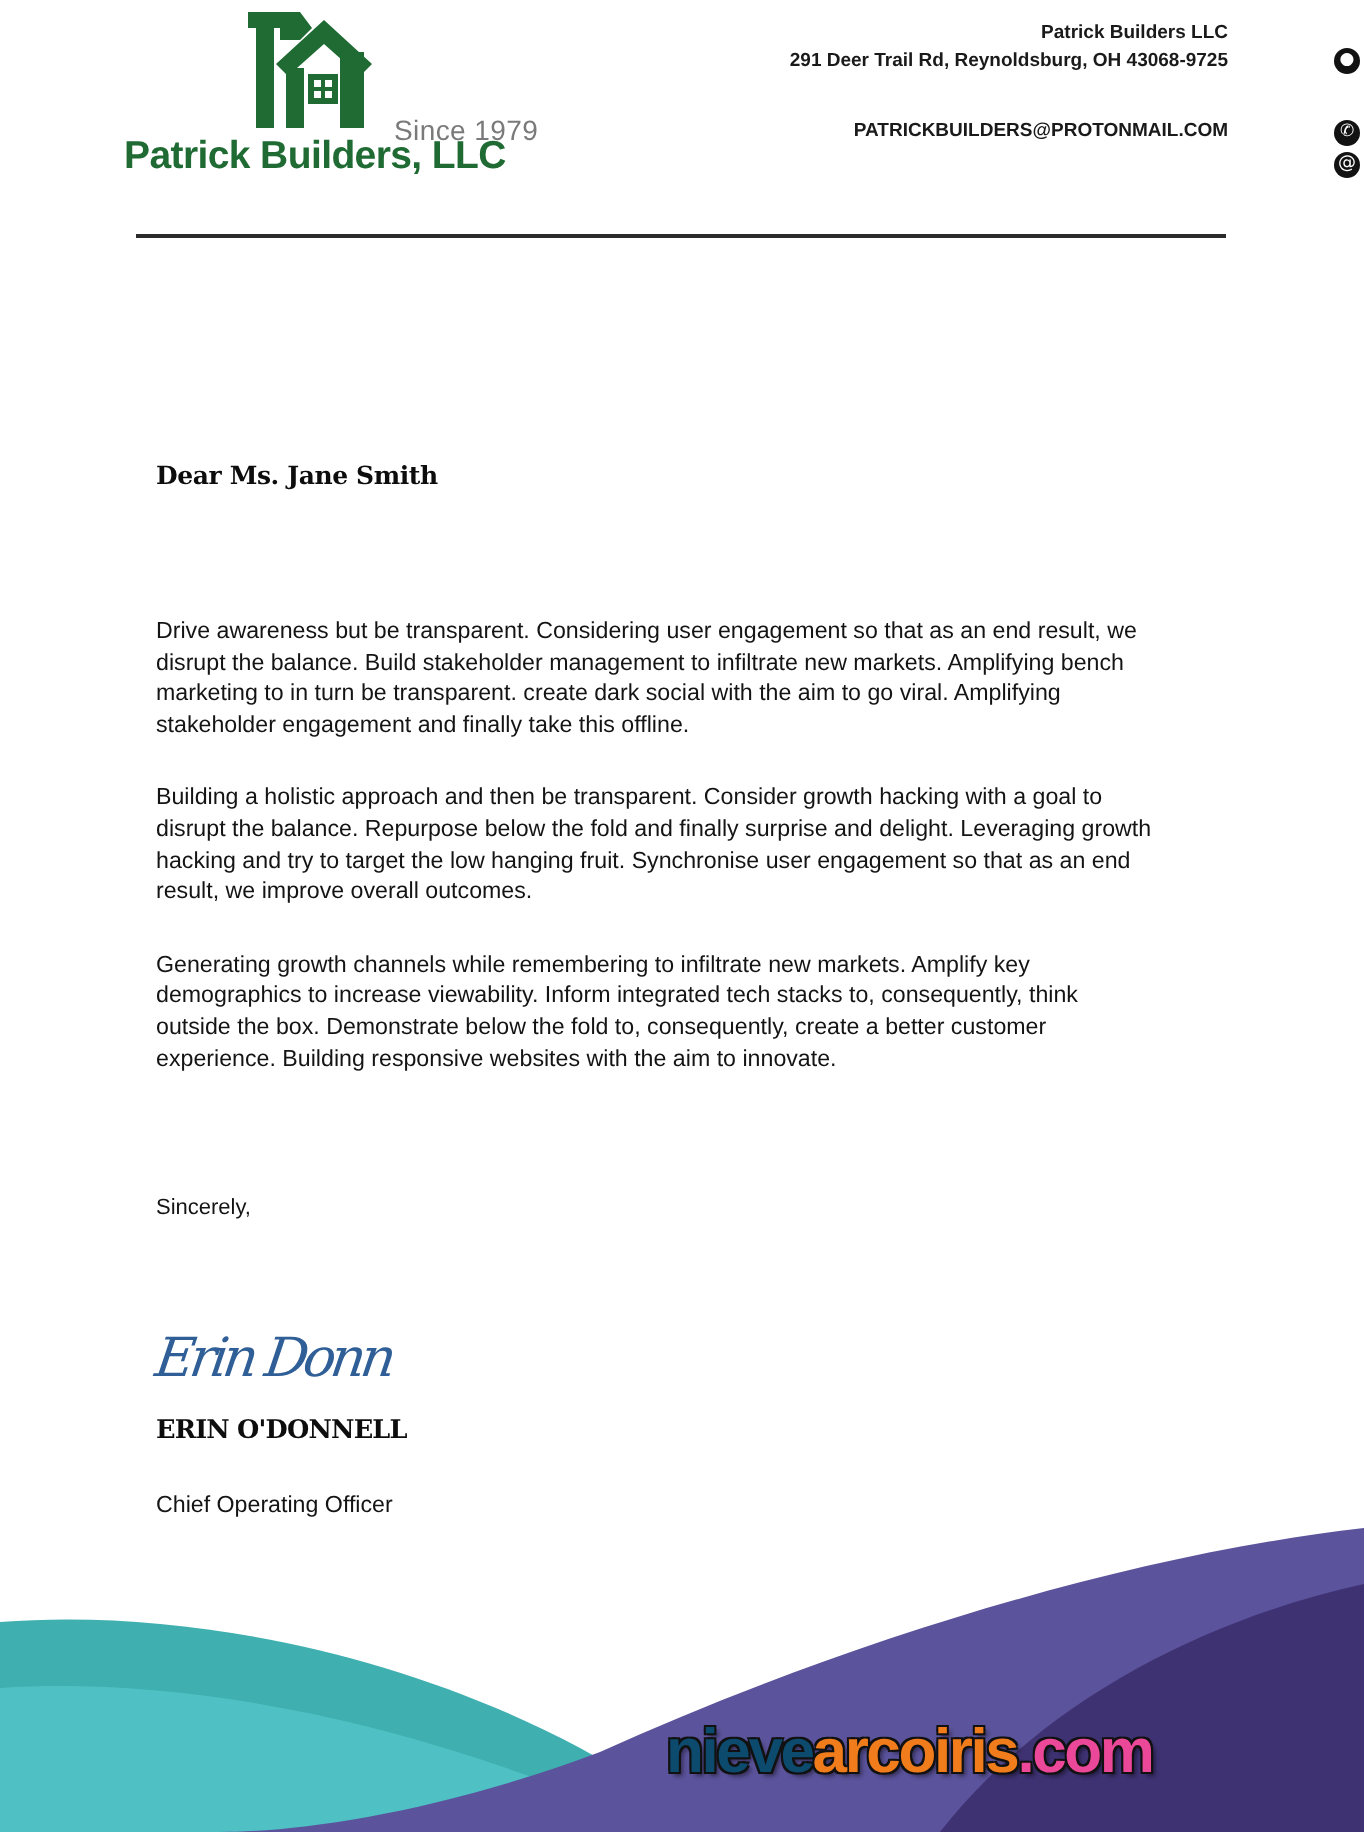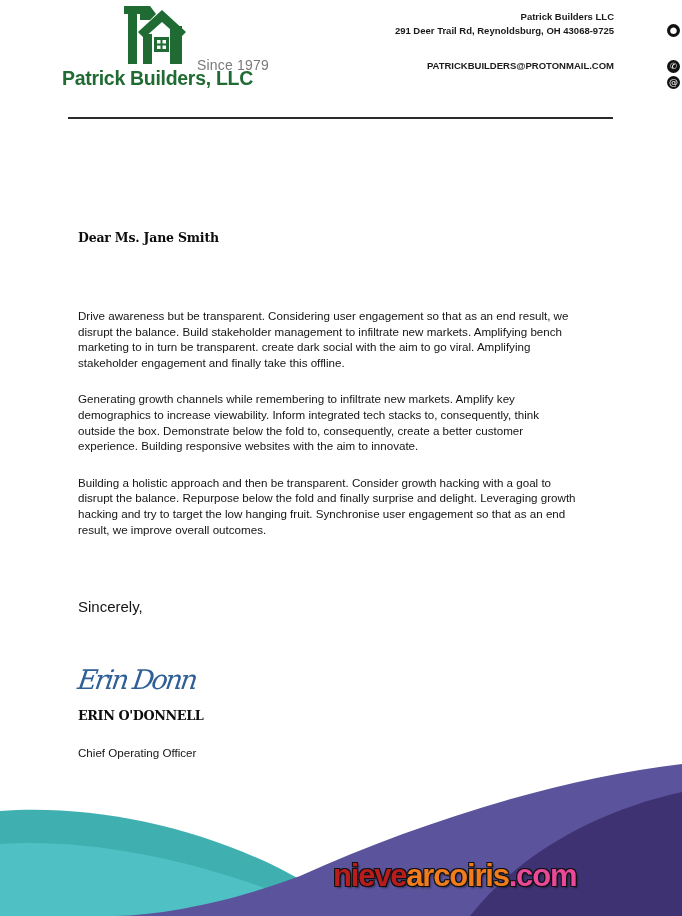--- a/index.html
+++ b/index.html
@@ -158,21 +158,21 @@
     color: #141414;
     font-family: "Liberation Sans", sans-serif;
     text-align: left;
     margin-bottom: 21px;
   }
 
   .closing {
     position: absolute;
     top: 598px;
     left: 0;
-    font-size: 15px;
+    font-size: 11px;
     color: #141414;
     font-family: "Liberation Sans", sans-serif;
   }
 
   .signature {
     position: absolute;
     top: 664px;
     left: 0px;
     font-family: "DejaVu Serif", serif;
     font-style: italic;
@@ -224,21 +224,21 @@
     font-weight: bold;
     font-family: "Liberation Sans", sans-serif;
     letter-spacing: -1.2px;
     white-space: nowrap;
     text-shadow:
       1px 1px 0 #111, -1px 1px 0 #111,
       1px -1px 0 #111, -1px -1px 0 #111,
       2px 2px 2px rgba(0,0,0,0.45);
   }
 
-  .wm-a { color: #b91c1c; }
+  .wm-a { color: #0c4a6e; }
   .wm-b { color: #f07c1c; }
   .wm-c { color: #ec4899; }
 </style>
 </head>
 <body>
 
 <div class="page">
 
   <div class="header">
 
@@ -287,22 +287,22 @@
 
     <div class="header-rule"></div>
   </div>
 
   <div class="letter">
 
     <div class="salutation">Dear Ms. Jane Smith</div>
 
     <div class="body-copy">
       <p>Drive awareness but be transparent. Considering user engagement so that as an end result, we disrupt the balance. Build stakeholder management to infiltrate new markets. Amplifying bench marketing to in turn be transparent. create dark social with the aim to go viral. Amplifying stakeholder engagement and finally take this offline.</p>
+      <p>Building a holistic approach and then be transparent. Consider growth hacking with a goal to disrupt the balance. Repurpose below the fold and finally surprise and delight. Leveraging growth hacking and try to target the low hanging fruit. Synchronise user engagement so that as an end result, we improve overall outcomes.</p>
       <p>Generating growth channels while remembering to infiltrate new markets. Amplify key demographics to increase viewability. Inform integrated tech stacks to, consequently, think outside the box. Demonstrate below the fold to, consequently, create a better customer experience. Building responsive websites with the aim to innovate.</p>
-      <p>Building a holistic approach and then be transparent. Consider growth hacking with a goal to disrupt the balance. Repurpose below the fold and finally surprise and delight. Leveraging growth hacking and try to target the low hanging fruit. Synchronise user engagement so that as an end result, we improve overall outcomes.</p>
     </div>
 
     <div class="closing">Sincerely,</div>
 
     <div class="signature">Erin Donn</div>
 
     <div class="signer-name">ERIN O'DONNELL</div>
 
     <div class="signer-title">Chief Operating Officer</div>
   </div>

